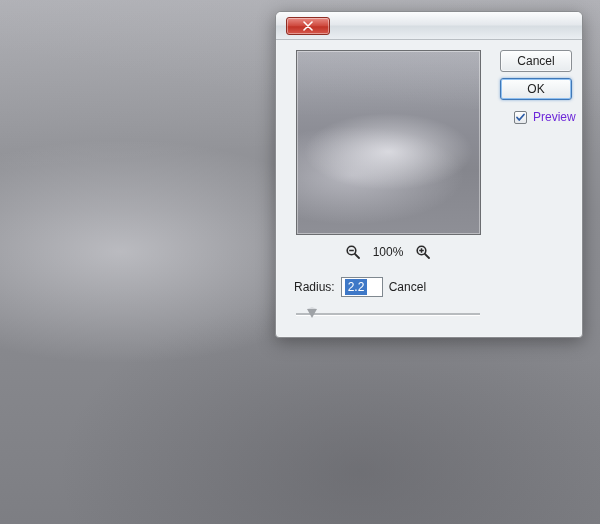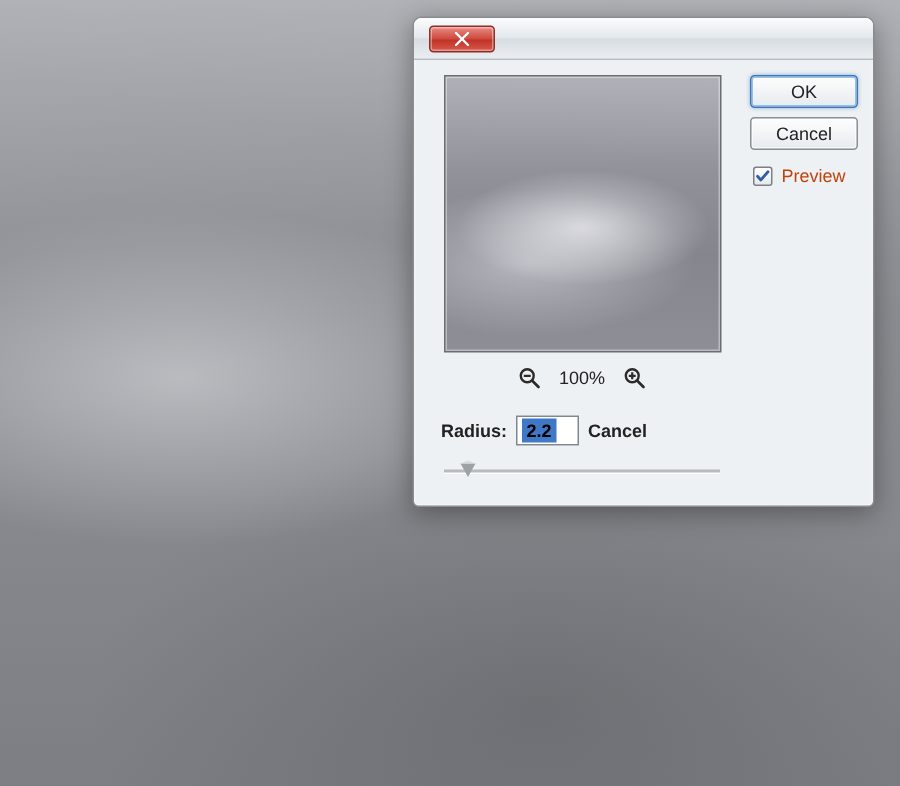--- a/index.html
+++ b/index.html
@@ -96,35 +96,34 @@
     cursor: default;
   }
   .zoom-label { font-size: 12px; min-width: 40px; text-align: center; }
   .radius-row {
     display: flex;
     align-items: center;
     gap: 6px;
     margin-top: 16px;
     margin-left: 8px;
     color: #222;
-    font-weight: bold;
   }
   .radius-input {
     width: 42px;
     height: 20px;
     border: 1px solid #7f888f;
     background: #fff;
     display: flex;
     align-items: center;
     padding: 0 3px;
     font-size: 12px;
   }
   .radius-input .val {
     background: #3e78c7;
-    color: #000000;
+    color: #ffffff;
     padding: 0 3px;
     font-size: 12px;
     line-height: 16px;
   }
   .slider {
     position: relative;
     margin: 10px 10px 0 10px;
     height: 16px;
   }
   .slider-track {
@@ -166,22 +165,22 @@
   }
   .btn.primary {
     border-color: #3f77b6;
     box-shadow: 0 0 0 1px rgba(120,180,240,0.8) inset, 0 0 3px rgba(70,130,200,0.6);
   }
   .check-row {
     display: flex;
     align-items: center;
     gap: 6px;
     margin-top: 4px;
-    margin-left: 2px;
-    color: #c2410c;
+    margin-left: 14px;
+    color: #6d28d9;
   }
   .checkbox {
     width: 13px; height: 13px;
     border: 1px solid #7a8085;
     background: linear-gradient(#fefefe,#e6e9ec);
     border-radius: 2px;
     display:flex; align-items:center; justify-content:center;
   }
   .checkbox svg { display:block; }
 </style>
@@ -233,22 +232,22 @@
       </div>
 
       <div class="slider">
         <div class="slider-track"></div>
         <div class="slider-thumb" style="left: 6%;"></div>
       </div>
 
     </div>
 
     <div class="right-col">
+      <div class="btn">Cancel</div>
       <div class="btn primary">OK</div>
-      <div class="btn">Cancel</div>
       <div class="check-row">
         <div class="checkbox">
           <svg width="11" height="11" viewBox="0 0 11 11">
             <path d="M2 5.5 L4.2 8 L9 2.5" fill="none" stroke="#2e5ea8" stroke-width="1.8" stroke-linecap="round" stroke-linejoin="round"></path>
           </svg>
         </div>
         <span>Preview</span>
       </div>
     </div>
   </div>

